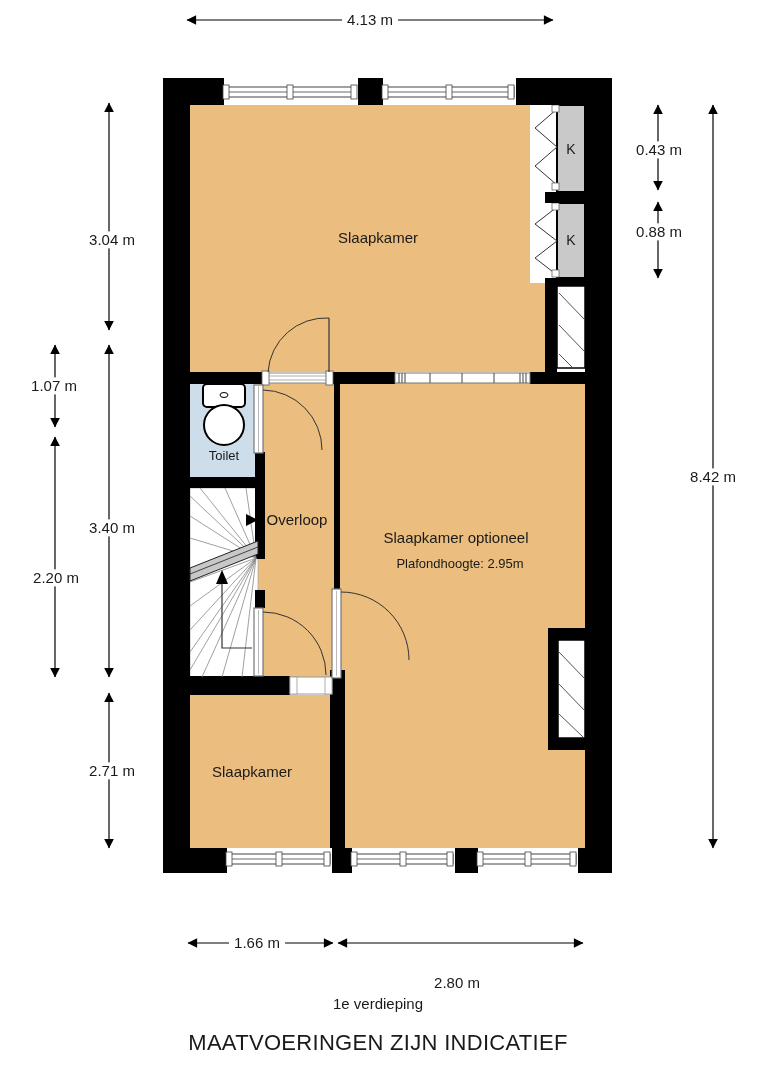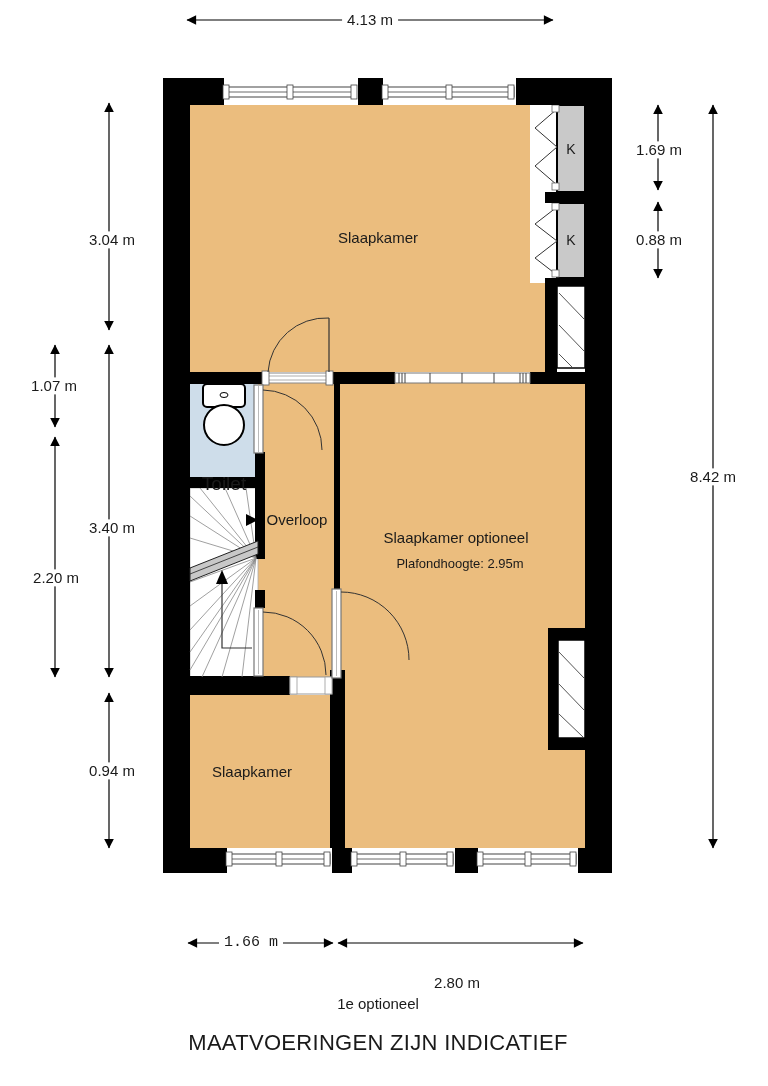--- a/index.html
+++ b/index.html
@@ -9,21 +9,21 @@
   }
   #plan-svg{position:absolute;left:0;top:0;}
   .lbl{
     position:absolute;transform:translate(-50%,-50%);
     white-space:nowrap;font-size:15px;color:#1a1a1a;text-align:center;
     line-height:1.15;
   }
   .dim{background:#ffffff;padding:0 5px;}
   .small{font-size:13px;}
   .k-lbl{font-size:14px;}
-  .toilet-lbl{font-size:19px;margin-top:28px;}
+  .toilet-lbl{font-size:13px;}
   .caps{font-size:22px;letter-spacing:0.3px;}
 </style>
 </head>
 <body>
 
 <div id="canvas">
 
 <svg id="plan-svg" width="768" height="1086" viewBox="0 0 768 1086">
   <defs>
     <marker id="arr" viewBox="0 0 10 10" refX="9.5" refY="5" markerWidth="10" markerHeight="8" orient="auto-start-reverse">
@@ -205,32 +205,32 @@
     <line x1="188" y1="943" x2="333" y2="943" marker-start="url(#arr)" marker-end="url(#arr)"></line>
     <line x1="338" y1="943" x2="583" y2="943" marker-start="url(#arr)" marker-end="url(#arr)"></line>
   </g>
 </svg>
 
 <div class="lbl dim" style="left:370px;top:20px;">4.13 m</div>
 <div class="lbl dim" style="left:112px;top:230px;margin-top:10px;">3.04 m</div>
 <div class="lbl dim" style="left:54px;top:386px;">1.07 m</div>
 <div class="lbl dim" style="left:112px;top:528px;">3.40 m</div>
 <div class="lbl dim" style="left:56px;top:578px;">2.20 m</div>
-<div class="lbl dim" style="left:112px;top:771px;">0.94 m</div>
+<div class="lbl dim" style="left:112px;top:771px;">2.71 m</div>
 <div class="lbl dim" style="left:713px;top:477px;">8.42 m</div>
-<div class="lbl dim" style="left:659px;top:150px;">1.69 m</div>
-<div class="lbl dim" style="left:659px;top:240px;text-align:right;">0.88 m</div>
-<div class="lbl dim" style="left:251px;top:943px;font-family:Liberation Mono, monospace;">1.66 m</div>
+<div class="lbl dim" style="left:659px;top:150px;">0.43 m</div>
+<div class="lbl dim" style="left:659px;top:232px;text-align:right;">0.88 m</div>
+<div class="lbl dim" style="left:257px;top:943px;">1.66 m</div>
 <div class="lbl dim" style="left:457px;top:983px;">2.80 m</div>
 
 <div class="lbl" style="left:378px;top:238px;">Slaapkamer</div>
 <div class="lbl k-lbl" style="left:571px;top:149px;">K</div>
 <div class="lbl k-lbl" style="left:571px;top:240px;">K</div>
 <div class="lbl toilet-lbl" style="left:224px;top:456px;">Toilet</div>
 <div class="lbl" style="left:297px;top:520px;">Overloop</div>
 <div class="lbl" style="left:456px;top:538px;text-align:right;">Slaapkamer optioneel</div>
 <div class="lbl small" style="left:460px;top:564px;">Plafondhoogte: 2.95m</div>
 <div class="lbl" style="left:252px;top:772px;">Slaapkamer</div>
 
-<div class="lbl" style="left:378px;top:1004px;">1e optioneel</div>
+<div class="lbl" style="left:378px;top:1004px;">1e verdieping</div>
 <div class="lbl caps" style="left:378px;top:1043px;">MAATVOERINGEN ZIJN INDICATIEF</div>
 
 </div>
 
 </body></html>

